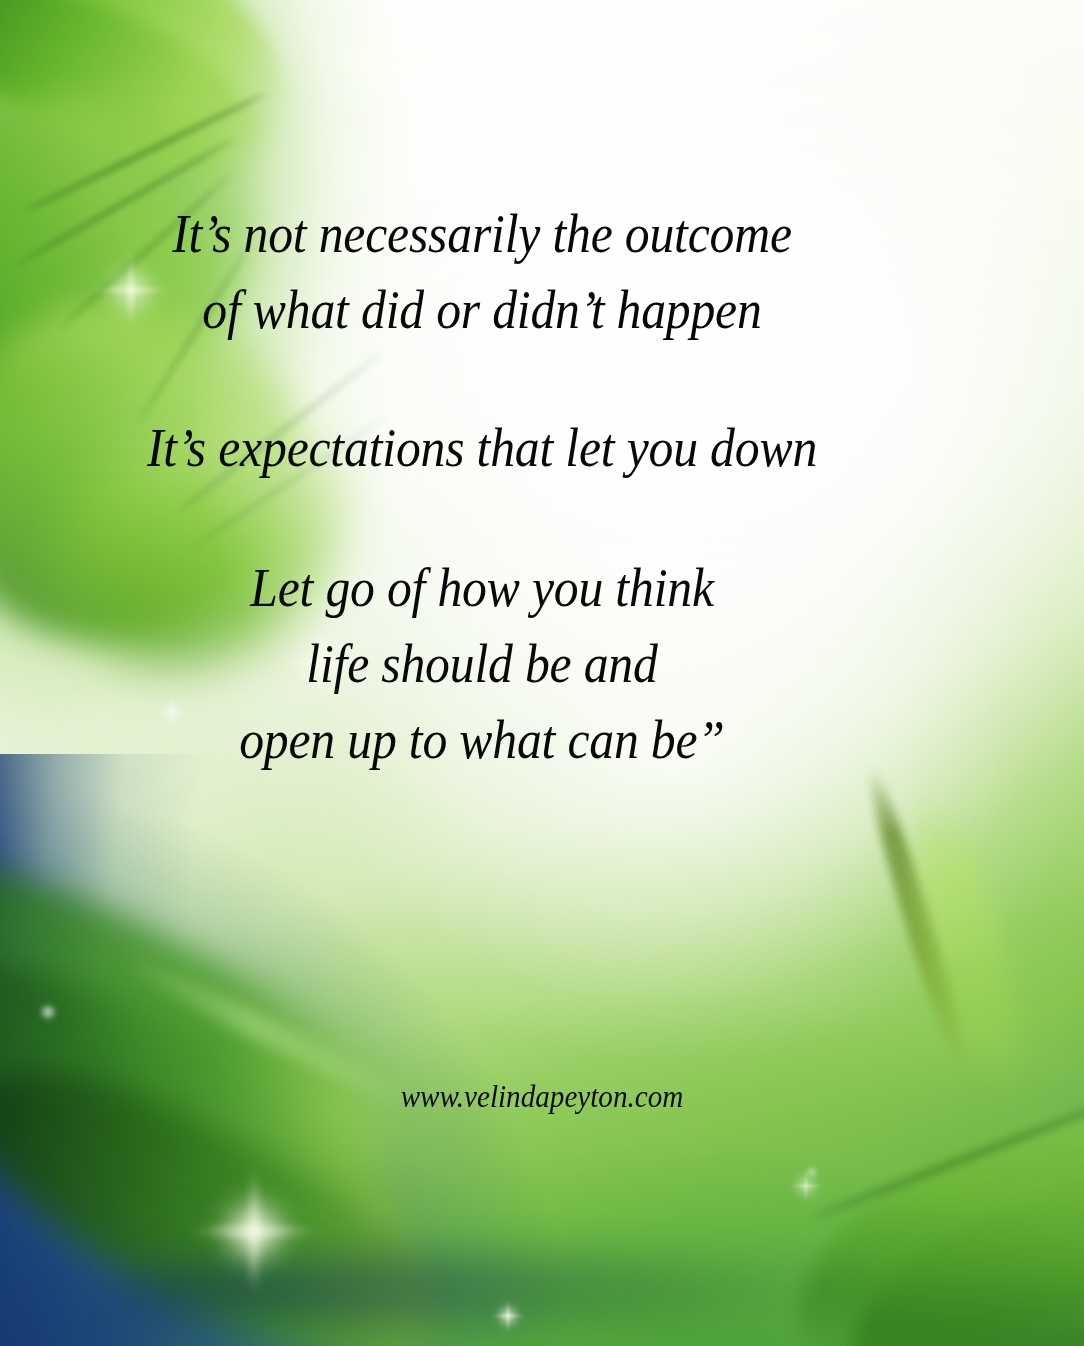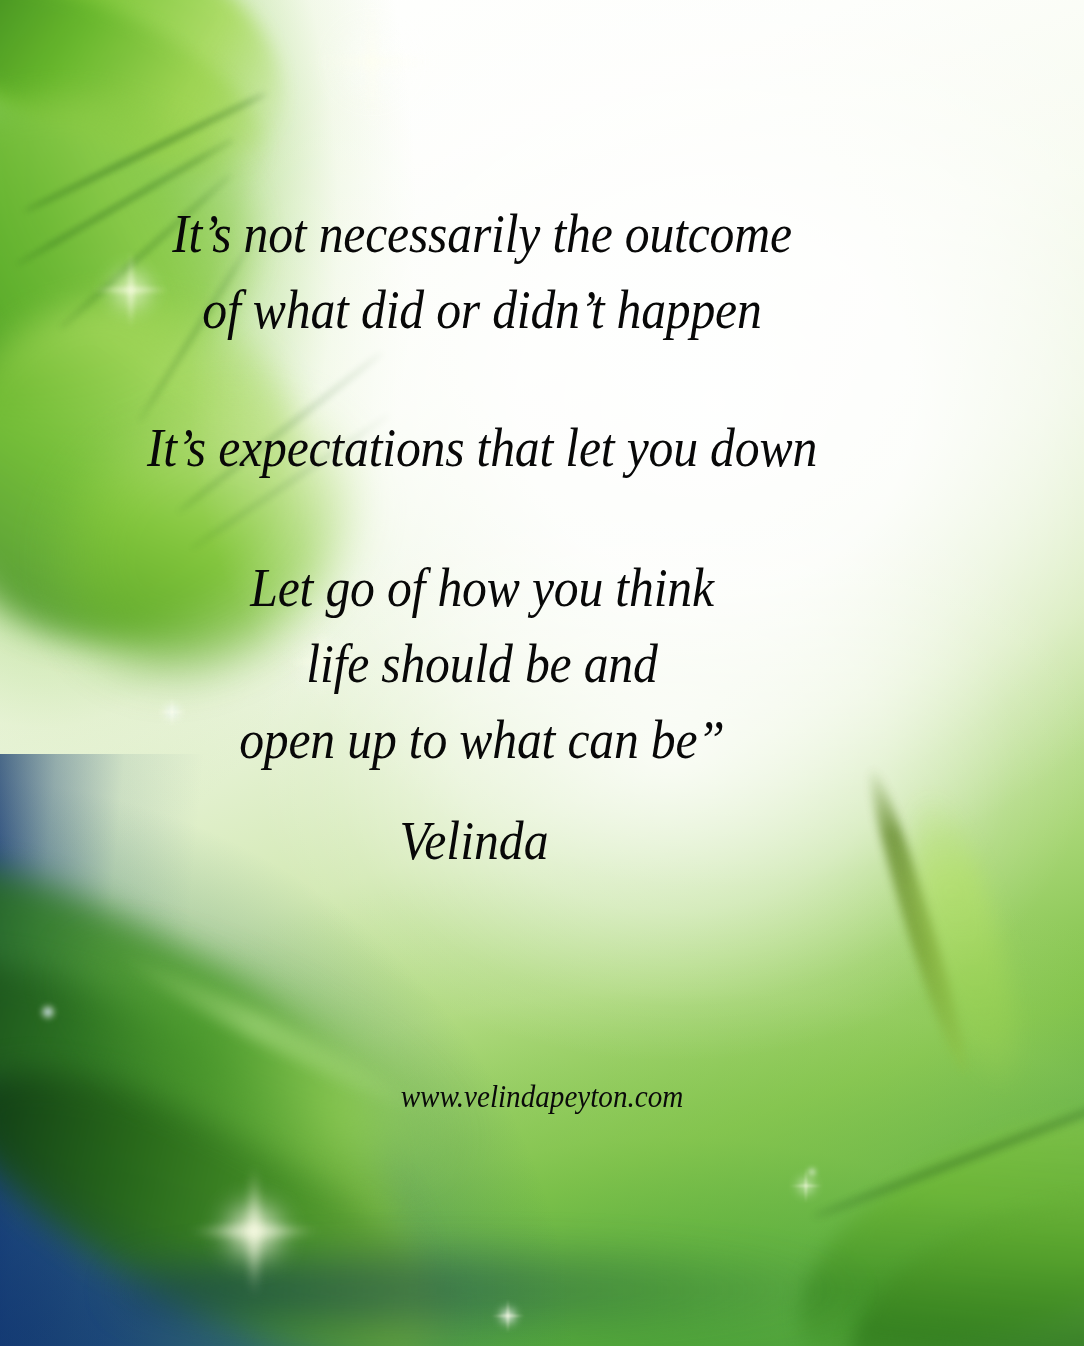--- a/index.html
+++ b/index.html
@@ -439,21 +439,18 @@
     <div class="stanza stanza-2">
       <span class="qline">It’s expectations that let you down</span>
     </div>
 
     <div class="stanza stanza-3">
       <span class="qline">Let go of how you think</span>
       <span class="qline">life should be and</span>
       <span class="qline">open up to what can be”</span>
     </div>
 
-    <div class="stanza">
-      <span class="signature">Velinda</span>
-    </div>
 
   </div>
 
   <div class="site-url">www.velindapeyton.com</div>
 
 </div>
 
 </body></html>

